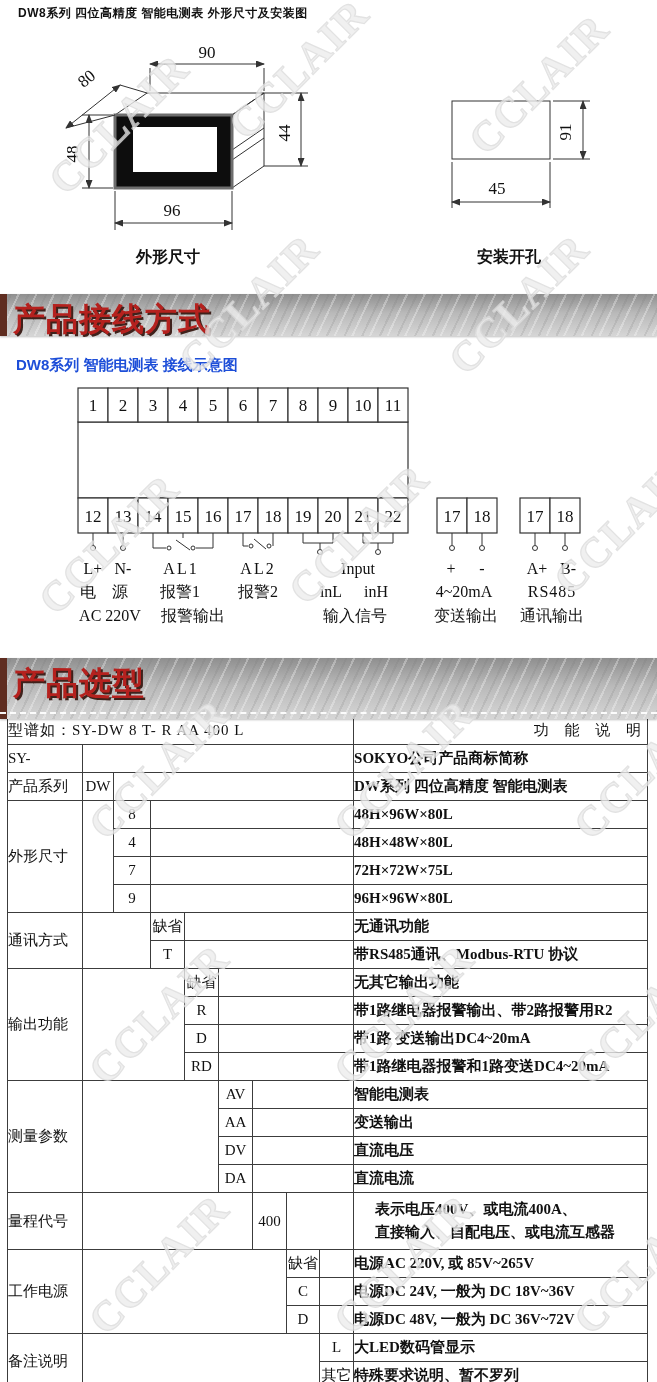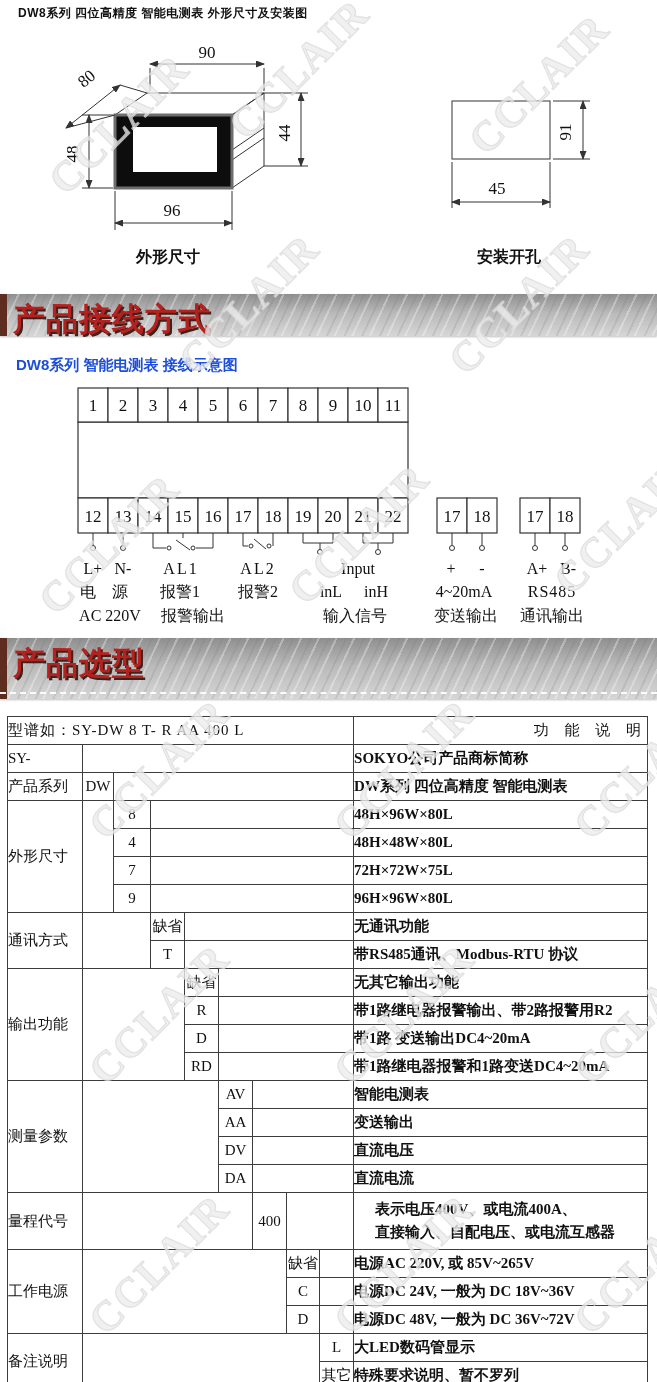--- a/index.html
+++ b/index.html
@@ -33,21 +33,21 @@
   .banner{position:absolute;left:0;width:657px;z-index:3;
       background:
         repeating-linear-gradient(115deg, rgba(255,255,255,.30) 0 2px, rgba(255,255,255,0) 2px 9px, rgba(120,120,120,.18) 9px 11px, rgba(255,255,255,0) 11px 16px),
         linear-gradient(180deg,#8f8f8f 0%,#b9b9b9 45%,#d6d6d6 100%);
       box-shadow:0 1px 2px rgba(0,0,0,.25);}
   .banner::before{content:"";position:absolute;left:0;top:0;bottom:0;width:7px;background:#5f2d20;}
   .banner .btxt{position:absolute;left:13px;top:4px;font-family:"Liberation Sans",sans-serif;
       font-weight:900;font-size:32px;letter-spacing:1px;color:#b5211e;
       text-shadow:2px 2px 0 #3f221c;}
   #banner-wiring{top:294px;height:42px;}
-  #banner-selection{top:638px;height:61px;}
+  #banner-selection{top:658px;height:61px;}
   #banner-selection::after{content:"";position:absolute;left:0;right:0;bottom:5px;
       border-top:2px dashed #ffffff;opacity:.95;}
 
   
   table.sel{position:absolute;left:7px;top:716px;z-index:2;border-collapse:collapse;
       table-layout:fixed;width:640px;background:transparent;}
   table.sel td{border:1px solid #3c3c3c;font-size:15px;color:#111;
       padding:0;height:27px;overflow:hidden;white-space:nowrap;}
   table.sel tr.dbl td{height:56px;}
   td.model-hdr{padding-left:22px;font-size:15px;letter-spacing:1px;}

